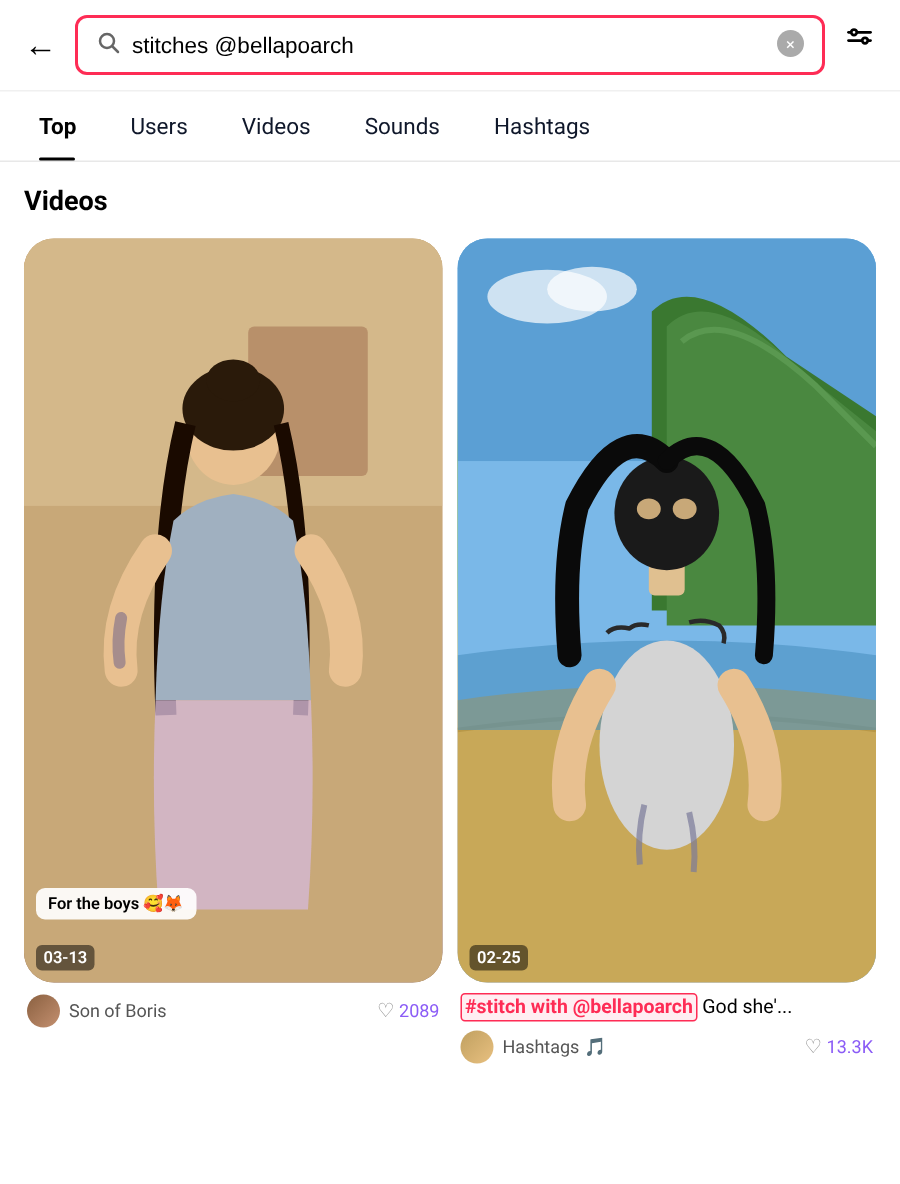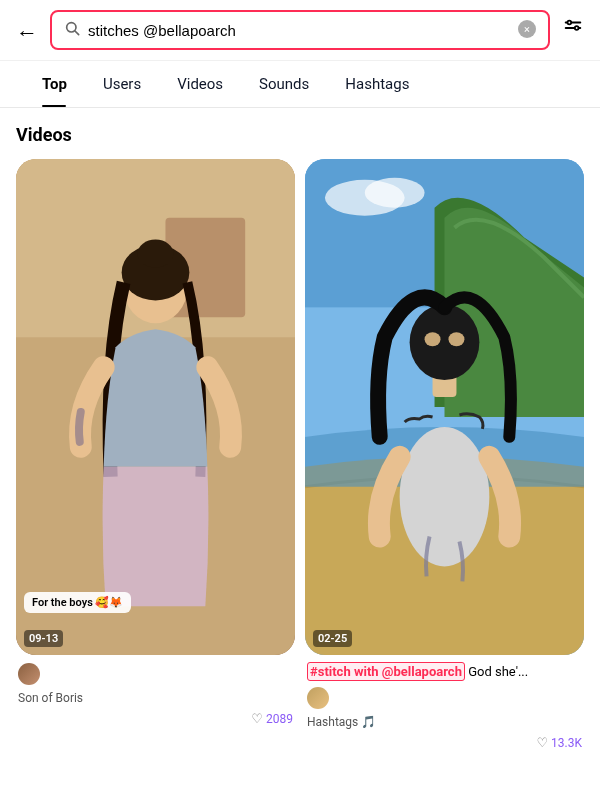--- a/index.html
+++ b/index.html
@@ -73,21 +73,21 @@
       color: #000;
       cursor: pointer;
       padding: 4px;
       flex-shrink: 0;
     }
 
     
     .tabs {
       display: flex;
       align-items: center;
-      padding: 0 24px;
+      padding: 0 8px;
       border-bottom: 1px solid #e8e8e8;
       gap: 0;
     }
 
     .tab {
       padding: 14px 18px;
       font-size: 15px;
       color: #0f172a;
       cursor: pointer;
       position: relative;
@@ -222,22 +222,22 @@
       color: #fe2c55;
       font-weight: 700;
       background: rgba(254, 44, 85, 0.08);
       border: 1.5px solid #fe2c55;
       border-radius: 3px;
       padding: 1px 2px;
     }
 
     .video-author-row {
       display: flex;
+      align-items: center;
       gap: 6px;
-      flex-direction: column;
     }
 
     .avatar {
       width: 22px;
       height: 22px;
       border-radius: 50%;
       background: #ccc;
       flex-shrink: 0;
       overflow: hidden;
       display: flex;
@@ -344,21 +344,21 @@
           <path d="M192 210 Q220 250 215 290" stroke="#e8c090" stroke-width="22" fill="none" stroke-linecap="round"></path>
 
           <path d="M88 310 Q85 380 90 450 L190 450 Q195 380 192 310Z" fill="#d4b8d4" opacity="0.8"></path>
 
           <path d="M65 255 Q62 270 64 285" stroke="#7a6a8a" stroke-width="8" fill="none" stroke-linecap="round" opacity="0.6"></path>
         </svg>
 
         <div style="position:absolute;bottom:42px;left:8px;background:rgba(255,255,255,0.92);border-radius:6px;padding:4px 8px;font-size:11px;font-weight:600;color:#000;">
           <span>For the boys 🥰🦊</span>
         </div>
-        <div class="video-duration">09-13</div>
+        <div class="video-duration">03-13</div>
       </div>
       <div class="video-meta">
         <div class="video-author-row">
           <div class="avatar avatar-1"></div>
           <span class="author-name">Son of Boris</span>
           <div class="like-row">
             <span class="heart-icon">♡</span>
             <span class="like-count">2089</span>
           </div>
         </div>

